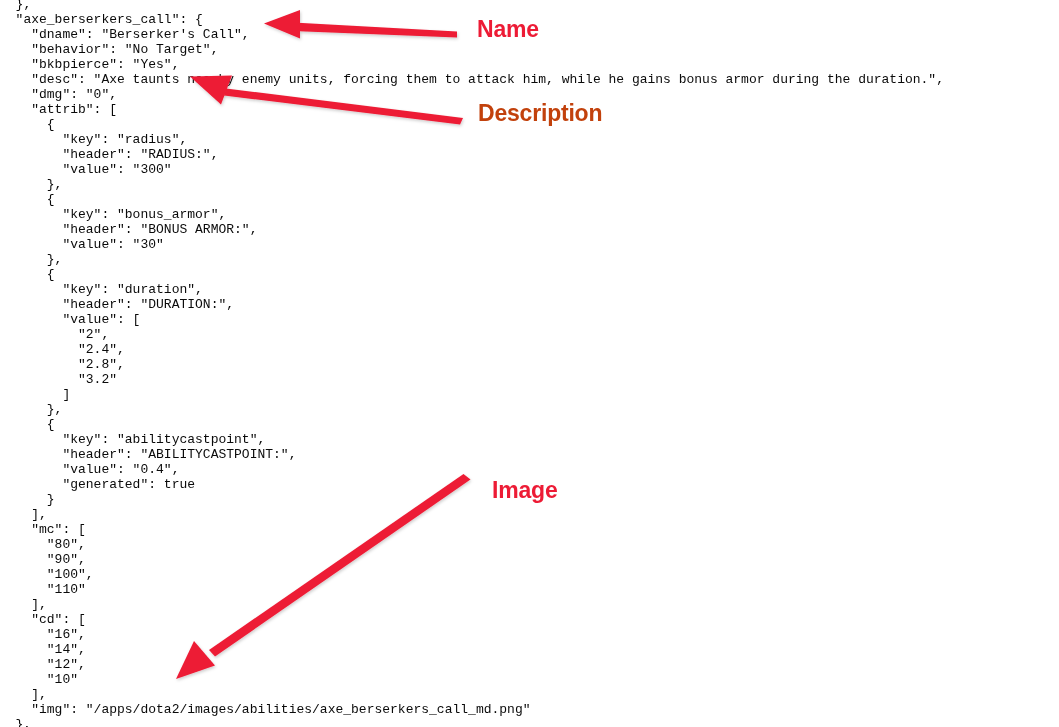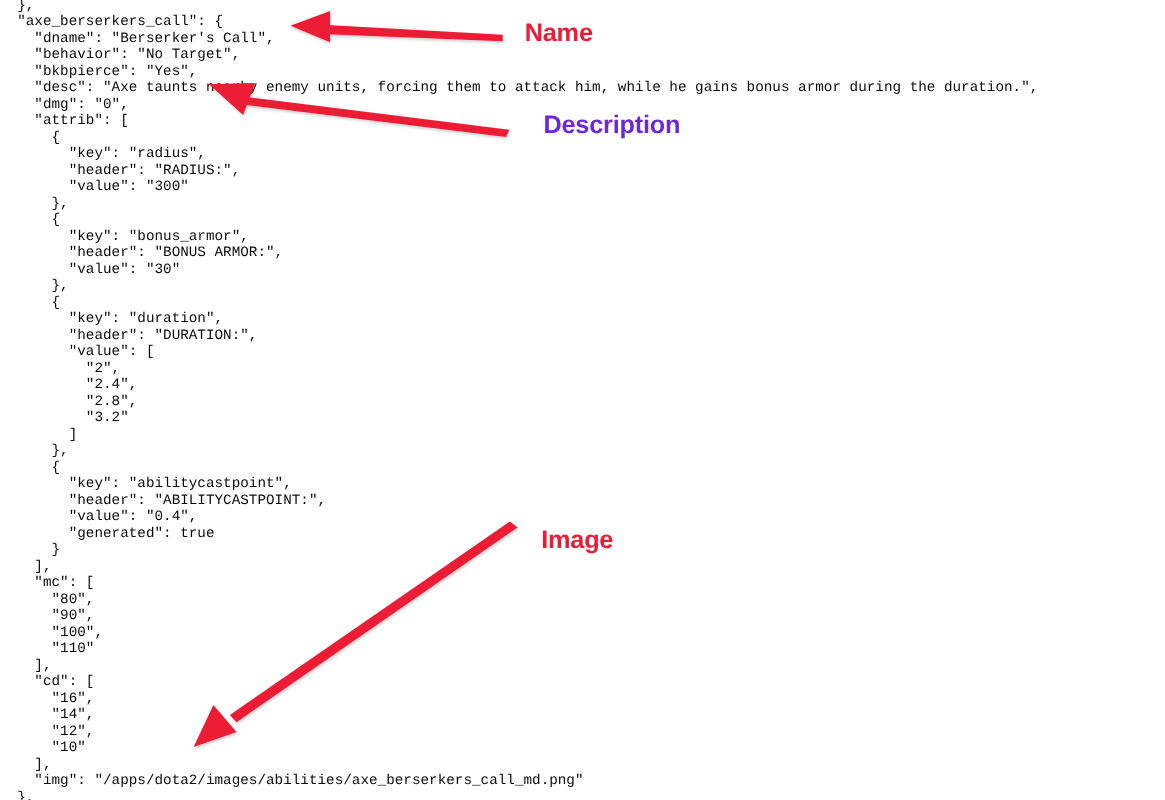--- a/index.html
+++ b/index.html
@@ -92,17 +92,17 @@
     </g>
 
     <g filter="url(#soft-shadow)">
       <polygon points="470.5,479.5 463.5,474.0 209,650.0 215,656.5" fill="#ED1B35"></polygon>
       <polygon points="176,679.0 194,641.0 215,665.5" fill="#ED1B35"></polygon>
     </g>
   </svg>
 
   <div class="annotation-label" id="label-name" style="color: rgb(237, 27, 53);">Name</div>
 
-  <div class="annotation-label" id="label-description" style="color: #6d28d9; margin-left: 16px;">Description</div>
+  <div class="annotation-label" id="label-description" style="color: #c2410c;">Description</div>
 
   <div class="annotation-label" id="label-image" style="color: rgb(237, 27, 53);">Image</div>
 
 </div>
 
 </body></html>

